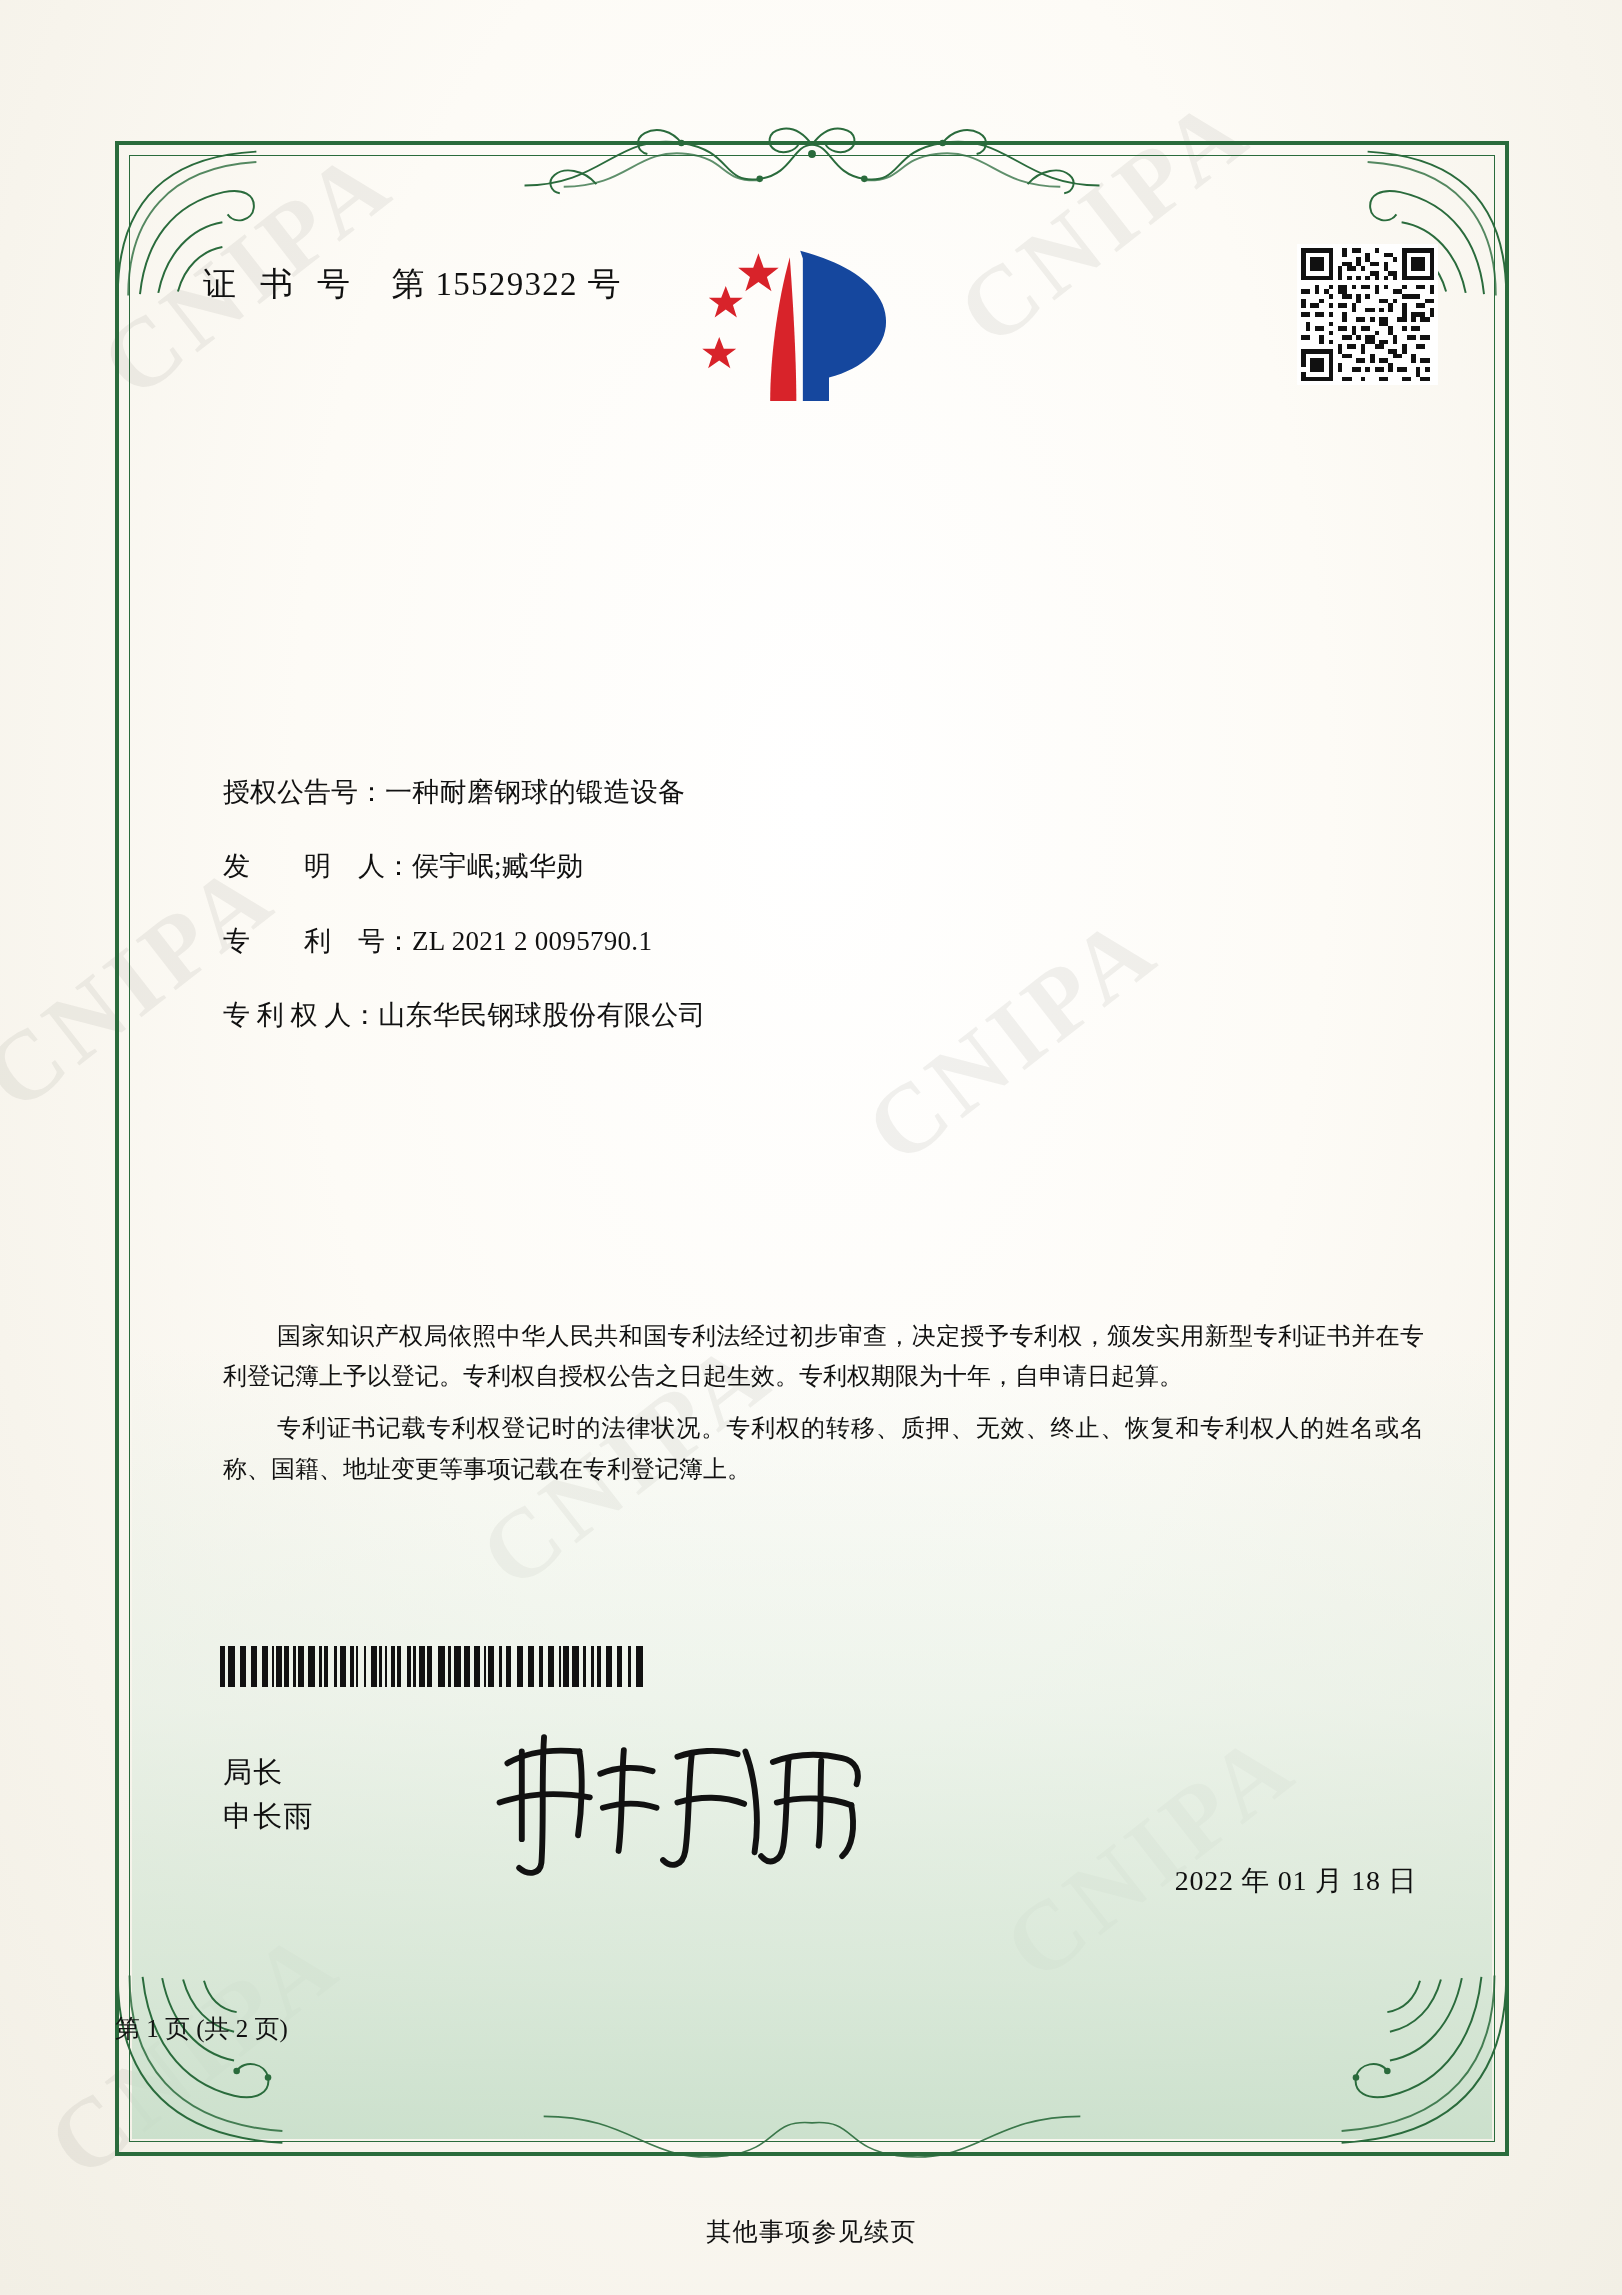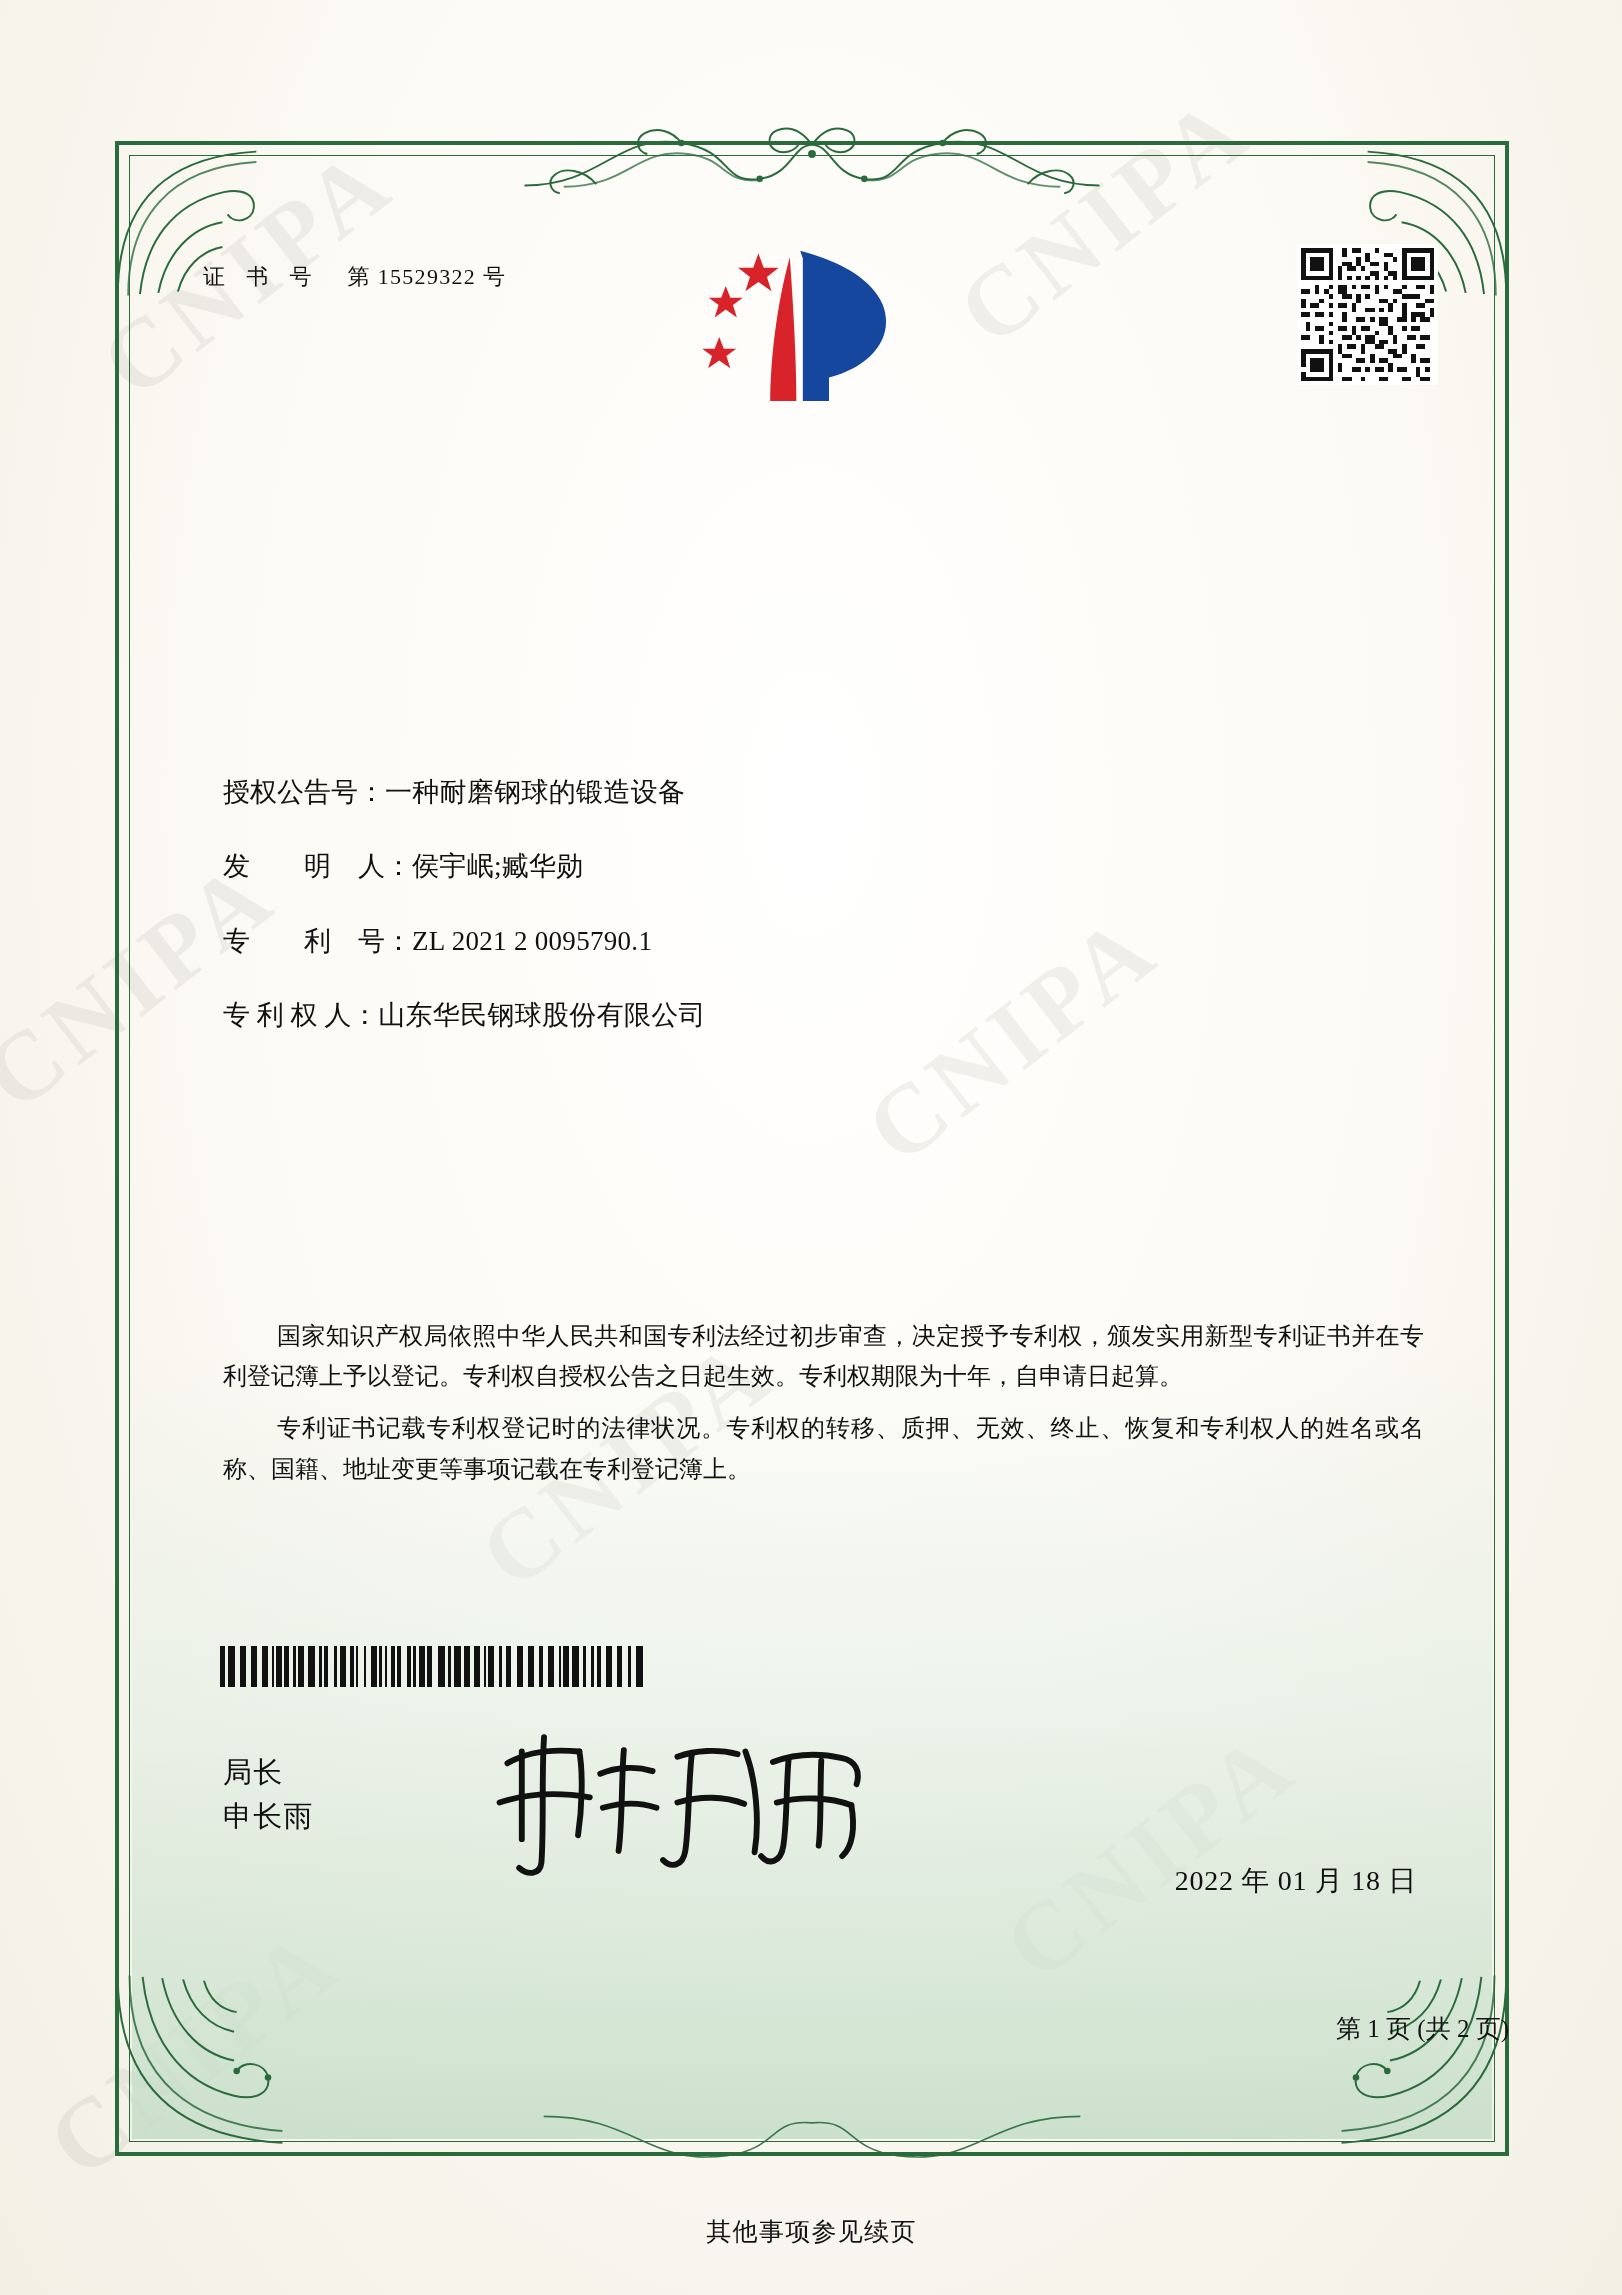--- a/index.html
+++ b/index.html
@@ -86,21 +86,21 @@
     left: 115px;
     top: 141px;
     width: 1394px;
     height: 2015px;
   }
 
   .cert-no {
     position: absolute;
     left: 88px;
     top: 121px;
-    font-size: 22px;
+    font-size: 33px;
     color: #111;
     letter-spacing: 0.7px;
     white-space: nowrap;
   }
   .cert-no .lbl { letter-spacing: 7.9px; }
 
   
   .qr {
     position: absolute;
     right: 71px;
@@ -219,21 +219,21 @@
     top: 1721px;
     font-size: 28px;
     color: #111;
     letter-spacing: 0.7px;
   }
 
   .page-no {
     position: absolute;
     left: 0; right: 0;
     top: 1871px;
-    text-align: right;
+    text-align: left;
     font-size: 25px;
     color: #111;
   }
 
   .footer-note {
     position: absolute;
     left: 0; right: 0;
     top: 2215px;
     text-align: center;
     font-size: 25px;

